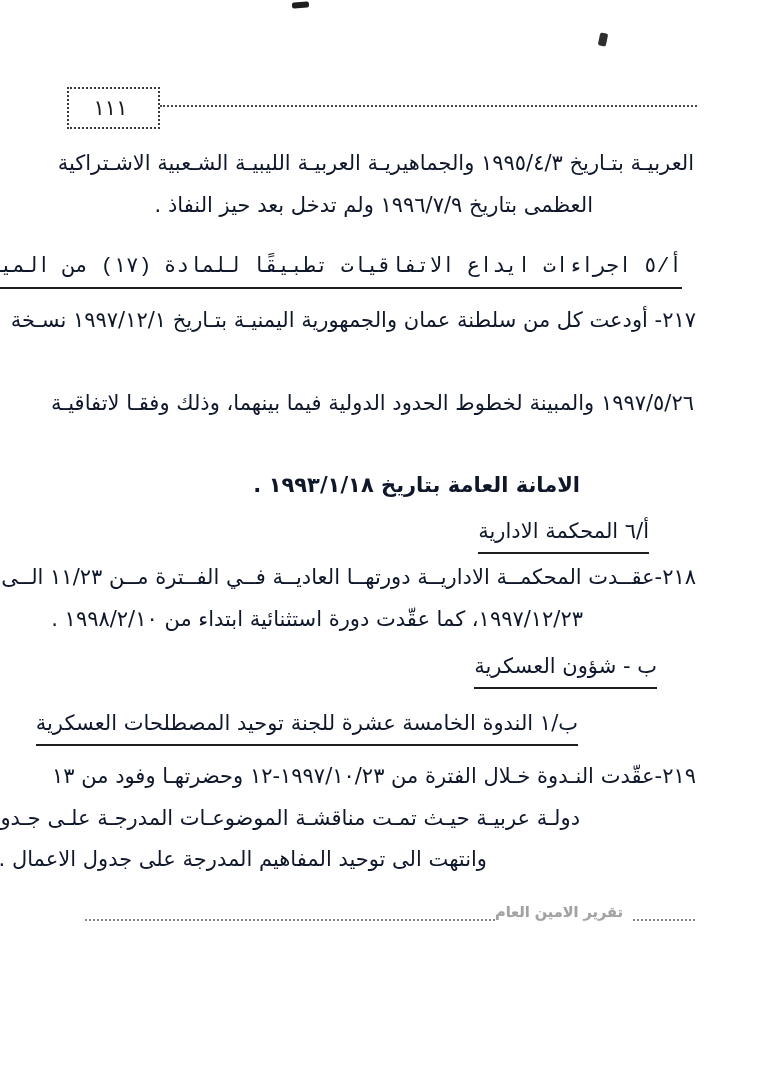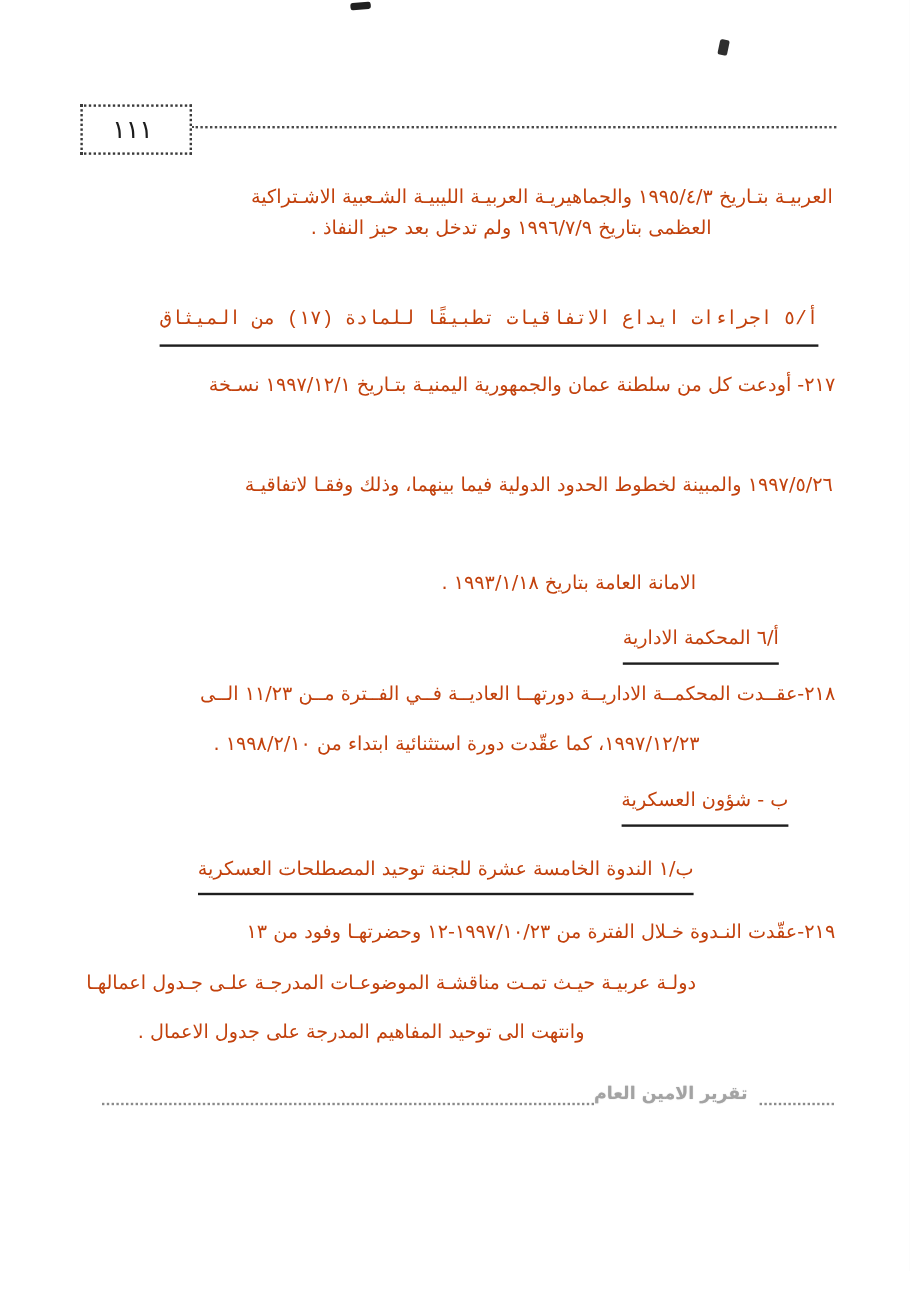--- a/index.html
+++ b/index.html
@@ -28,23 +28,23 @@
     font-size:21px;color:#1c1c1c;letter-spacing:6px;padding-right:6px;
   }
   .header-rule{
     position:absolute;left:160px;top:105px;width:537px;height:0;
     border-top:2.5px dotted #4a4a4a;
   }
   .ln{
     position:absolute;
     direction:rtl;
     white-space:nowrap;
-    font-size:16px;
+    font-size:21px;
     line-height:27px;
-    color:#c2410c;
+    color:#0f172a;
     text-align:right;
   }
   .heading .u{
     display:inline-block;
     padding-bottom:7px;
     border-bottom:2px solid #1e1e1e;
   }
   .footer-rule{position:absolute;height:0;border-top:2px dotted #8a8a8a;}
   .footer-rule.long{left:85px;top:919px;width:410px;}
   .footer-rule.short{left:633px;top:919px;width:62px;}
@@ -63,29 +63,29 @@
 
   <div class="speck sp1"></div>
   <div class="speck sp2"></div>
 
   <div class="pagenum-box">
     <span>١١١</span>
   </div>
   <div class="header-rule"></div>
 
   <div class="ln" style="top:150px;right:64px;">العربيـة بتـاريخ ١٩٩٥/٤/٣ والجماهيريـة العربيـة الليبيـة الشـعبية الاشـتراكية</div>
-  <div class="ln" style="top:176px;right:165px;">العظمى بتاريخ ١٩٩٦/٧/٩ ولم تدخل بعد حيز النفاذ .</div>
+  <div class="ln" style="top:192px;right:165px;">العظمى بتاريخ ١٩٩٦/٧/٩ ولم تدخل بعد حيز النفاذ .</div>
 
   <div class="ln heading" style="top:253px;right:76px;font-family:Liberation Mono, monospace;">
     <span class="u">أ/٥ اجراءات ايداع الاتفاقيات تطبيقًا للمادة (١٧) من الميثاق</span>
   </div>
 
   <div class="ln" style="top:307px;right:62px;">٢١٧- أودعت كل من سلطنة عمان والجمهورية اليمنيـة بتـاريخ ١٩٩٧/١٢/١ نسـخة</div>
   <div class="ln" style="top:390px;right:64px;">١٩٩٧/٥/٢٦ والمبينة لخطوط الحدود الدولية فيما بينهما،  وذلك وفقـا لاتفاقيـة</div>
-  <div class="ln" style="top:472px;right:178px;">الامانة العامة بتاريخ ١٩٩٣/١/١٨ .</div>
+  <div class="ln" style="top:472px;right:178px;font-weight:bold;">الامانة العامة بتاريخ ١٩٩٣/١/١٨ .</div>
 
   <div class="ln heading" style="top:518px;right:109px;">
     <span class="u">أ/٦ المحكمة الادارية</span>
   </div>
 
   <div class="ln" style="top:564px;right:62px;">٢١٨-عقــدت المحكمــة الاداريــة دورتهــا العاديــة فــي الفــترة مــن ١١/٢٣ الــى</div>
   <div class="ln" style="top:606px;right:175px;">١٩٩٧/١٢/٢٣، كما عقّدت دورة استثنائية ابتداء من ١٩٩٨/٢/١٠ .</div>
 
   <div class="ln heading" style="top:653px;right:101px;">
     <span class="u">ب - شؤون العسكرية</span>

